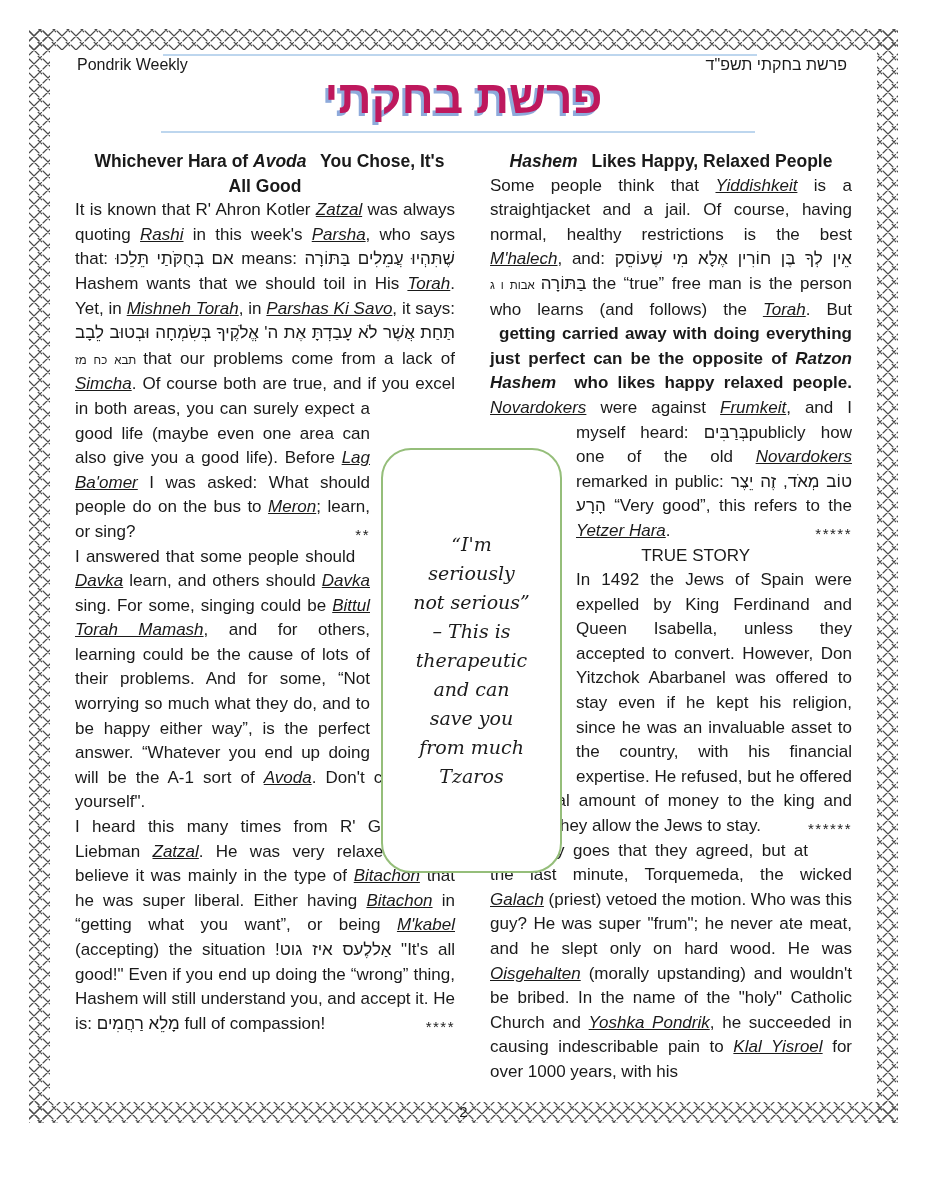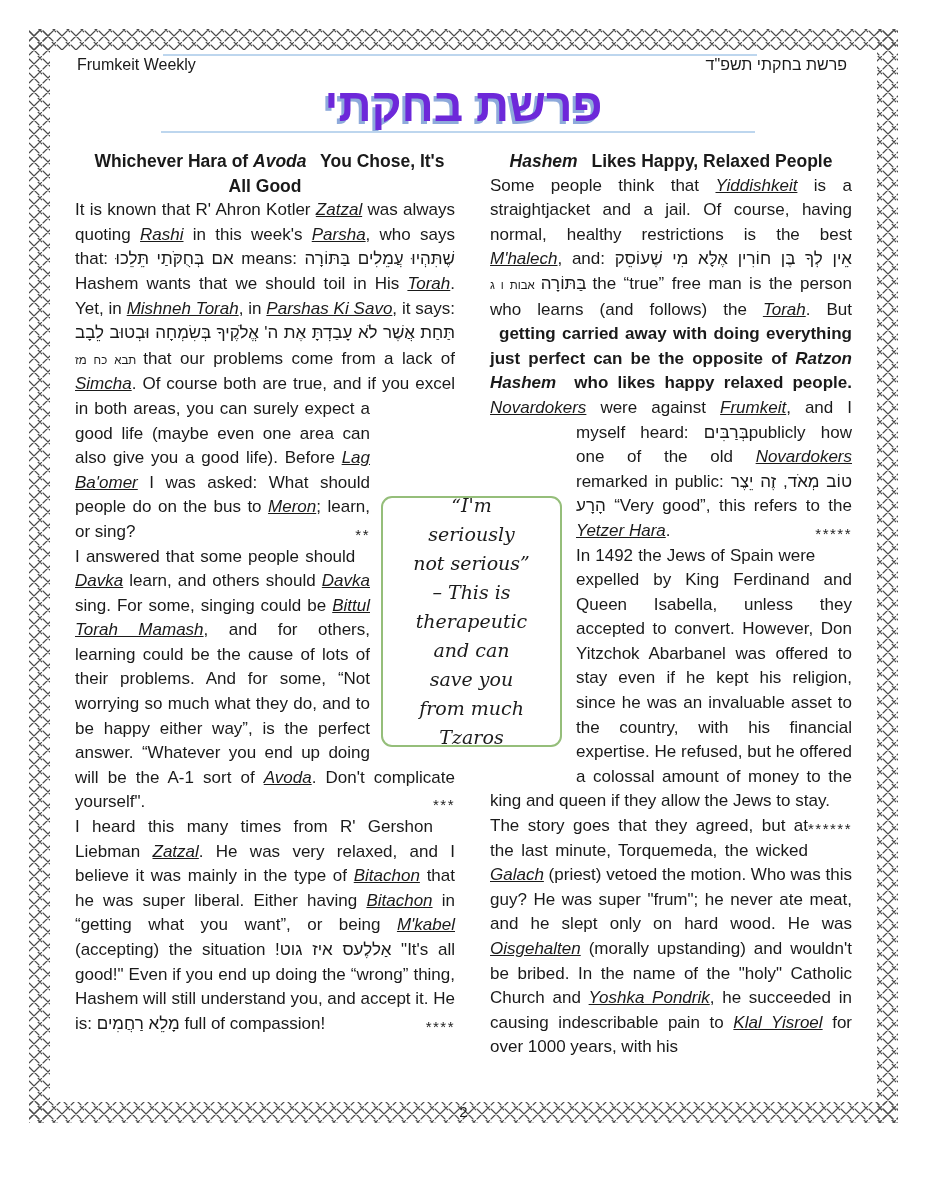--- a/index.html
+++ b/index.html
@@ -7,22 +7,22 @@
   body {
     width:927px; height:1200px; position:relative; overflow:hidden;
     font-family:"Liberation Sans", sans-serif; color:#1a1a1a;
   }
   .border-svg { position:absolute; left:0; top:0; z-index:0; }
 
   .header-left  { position:absolute; left:77px;  top:56px; font-size:16px; z-index:1; }
   .header-right { position:absolute; right:80px; top:56px; font-size:16px; z-index:1; }
   .rule-top   { position:absolute; left:163px; top:54px;  width:594px; height:2px; background:#BDD6EE; z-index:1; }
   .page-title {
-    position:absolute; left:0; top:78px; width:927px; text-align:center;
-    font-size:46px; font-weight:bold; color:#6d28d9;
+    position:absolute; left:0; top:70px; width:927px; text-align:center;
+    font-size:46px; font-weight:bold; color:#be185d;
     text-shadow:-3px 3px 0 #8EAADB; z-index:1;
   }
   .rule-title { position:absolute; left:161px; top:131px; width:594px; height:2px; background:#BDD6EE; z-index:1; }
 
   .col { position:absolute; top:149px; font-size:17px; line-height:24.6px; z-index:1; }
   .col-left  { left:75px;  width:380px; }
   .col-right { left:490px; width:362px; }
 
   .he-heading { text-align:center; font-weight:bold; font-size:16px; line-height:24.6px; }
   .heading    { text-align:center; font-weight:bold; font-size:17.5px; line-height:24.6px; }
@@ -33,23 +33,23 @@
   .r-b  { font-weight:bold;padding-left:9px; }
   .r-bi { font-weight:bold; font-style:italic;text-align:center; }
   .r-hb { font-weight:bold; }
   .r-hs { font-size:11.5px; }
   .r-ast{ float:right; letter-spacing:1.5px; font-size:15px; padding-top:3px; }
 
   .spacer-r { float:right; width:85px; height:345px; }
   .spacer-l { float:left;  width:86px; height:350px; }
 
   .quote-box {
-    position:absolute; left:381px; top:448px; width:181px; height:251px;
-    border:2px solid #95BE7A; border-radius:11px; background:#ffffff;
-    display:flex; align-items:center; justify-content:center; z-index:2;margin-top:48px;
+    position:absolute; left:381px; top:448px; width:181px; height:425px;
+    border:2px solid #95BE7A; border-radius:30px; background:#ffffff;
+    display:flex; align-items:center; justify-content:center; z-index:2;
   }
   .quote-text {
     font-family:"DejaVu Serif", serif; font-style:italic;
     font-size:19px; line-height:29px; text-align:center;
     white-space:pre-line; color:#1c1c1c; padding:0 6px;
   }
 
   .page-number { position:absolute; left:0; top:1103px; width:927px; text-align:center; font-size:15px; z-index:1; }
 </style>
 </head>
@@ -61,36 +61,37 @@
       <path d="M1,3 L11,13 M11,3 L1,13 M10,0 L14,4 M14,0 L10,4" stroke="#4a4a4a" stroke-width="1.15" fill="none" stroke-linecap="round"></path>
     </pattern>
   </defs>
   <rect x="29" y="29" width="869" height="21" fill="url(#xstitch)"></rect>
   <rect x="29" y="1102" width="869" height="21" fill="url(#xstitch)"></rect>
   <rect x="29" y="29" width="21" height="1094" fill="url(#xstitch)"></rect>
   <rect x="877" y="29" width="21" height="1094" fill="url(#xstitch)"></rect>
 </svg>
 
 <div class="rule-top"></div>
-<div class="header-left">Frumkeit Weekly</div>
+<div class="header-left">Pondrik Weekly</div>
 <div class="header-right">פרשת בחקתי תשפ"ד</div>
 
 <div class="page-title">פרשת בחקתי</div>
 <div class="rule-title"></div>
 
 <div class="col col-left">
   <div class="heading"><span class="r-b">Whichever Hara of </span><span class="r-bi">Avoda</span><span class="r-b"> You Chose, It's All Good</span></div>
   <p class="just"><span><span class="r-t">It is known that R' Ahron Kotler </span><span class="r-i">Zatzal</span><span class="r-t"> was always quoting </span><span class="r-i">Rashi</span><span class="r-t"> in this week's </span><span class="r-i">Parsha</span><span class="r-t">, who says that: </span><span class="r-h">אם בְּחֻקֹּתַי תֵּלֵכוּ</span><span class="r-t"> means: </span><span class="r-h">שֶׁתִּהְיוּ עֲמֵלִים בַּתּוֹרָה</span><span class="r-t"> Hashem wants that we should toil in His </span><span class="r-i">Torah</span><span class="r-t">. Yet, in </span><span class="r-i">Mishneh Torah</span><span class="r-t">, in </span><span class="r-i">Parshas Ki Savo</span><span class="r-t">, it says: </span><span class="r-h">תַּחַת אֲשֶׁר לֹא עָבַדְתָּ אֶת ה' אֱלֹקֶיךָ בְּשִׂמְחָה וּבְטוּב לֵבָב</span><span class="r-hs"> תבא כח מז </span><span class="r-t">that our problems come from a lack of </span><span class="r-i">Simcha</span><span class="r-t">. Of course both are true, and if you excel in both </span></span><span class="spacer-r"></span><span><span class="r-t">areas, you can surely expect a good life (maybe even one area can also give you a good life). Before </span><span class="r-i">Lag Ba'omer</span><span class="r-t"> I was asked: What should people do on the bus to </span><span class="r-i">Meron</span><span class="r-t">; learn, or sing?</span><span class="r-ast">**</span></span></p>
   <p class="just"><span class="r-t">I answered that some people should </span><span class="r-i">Davka</span><span class="r-t"> learn, and others should </span><span class="r-i">Davka</span><span class="r-t"> sing. For some, singing could be </span><span class="r-i">Bittul Torah Mamash</span><span class="r-t">, and for others, learning could be the cause of lots of their problems. And for some, “Not worrying so much what they do, and to be happy either way”, is the perfect answer. “Whatever you end up doing will be the A-1 sort of </span><span class="r-i">Avoda</span><span class="r-t">. Don't complicate yourself".</span><span class="r-ast">***</span></p>
   <p class="just"><span class="r-t">I heard this many times from R' Gershon Liebman </span><span class="r-i">Zatzal</span><span class="r-t">. He was very relaxed, and I believe it was mainly in the type of </span><span class="r-i">Bitachon</span><span class="r-t"> that he was super liberal. Either having </span><span class="r-i">Bitachon</span><span class="r-t"> in “getting what you want”, or being </span><span class="r-i">M'kabel</span><span class="r-t"> (accepting) the situation </span><span class="r-h">אַללֶעס איז גוט!‏</span><span class="r-t"> "It's all good!" Even if you end up doing the “wrong” thing, Hashem will still understand you, and accept it. He is: </span><span class="r-h">מָלֵא רַחֲמִים</span><span class="r-t"> full of compassion!</span><span class="r-ast">****</span></p>
 </div>
 
 <div class="col col-right">
   <div class="heading"><span class="r-bi">Hashem</span><span class="r-b"> Likes Happy, Relaxed People</span></div>
   <p class="just"><span><span class="r-t">Some people think that </span><span class="r-i">Yiddishkeit</span><span class="r-t"> is a straightjacket and a jail. Of course, having normal, healthy restrictions is the best </span><span class="r-i">M'halech</span><span class="r-t">, and: </span><span class="r-h">אֵין לְךָ בֶּן חוֹרִין אֶלָּא מִי שֶׁעוֹסֵק בַּתּוֹרָה</span><span class="r-hs"> אבות ו ג </span><span class="r-t">the “true” free man is the person who learns (and follows) the </span><span class="r-i">Torah</span><span class="r-t">. But </span><span class="r-b">getting carried away with doing everything just perfect can be the opposite of </span><span class="r-bi">Ratzon Hashem</span><span class="r-b"> who likes happy relaxed people.</span><span class="r-t"> </span><span class="r-i">Novardokers</span><span class="r-t"> were against </span><span class="r-i">Frumkeit</span><span class="r-t">, and I myself heard: </span><span class="r-h">בְּרַבִּים</span></span><span class="spacer-l"></span><span><span class="r-t">publicly how one of the old </span><span class="r-i">Novardokers</span><span class="r-t"> remarked in public: </span><span class="r-h">טוֹב מְאֹד, זֶה יֵצֶר הָרָע</span><span class="r-t"> “Very good”, this refers to the </span><span class="r-i">Yetzer Hara</span><span class="r-t">.</span><span class="r-ast">*****</span></span></p>
+  <p class="center">TRUE STORY</p>
   <p class="just"><span class="r-t">In 1492 the Jews of Spain were expelled by King Ferdinand and Queen Isabella, unless they accepted to convert. However, Don Yitzchok Abarbanel was offered to stay even if he kept his religion, since he was an invaluable asset to the country, with his financial expertise. He refused, but he offered a colossal amount of money to the king and queen if they allow the Jews to stay.</span><span class="r-ast">******</span></p>
   <p class="just"><span class="r-t">The story goes that they agreed, but at the last minute, Torquemeda, the wicked </span><span class="r-i">Galach</span><span class="r-t"> (priest) vetoed the motion. Who was this guy? He was super "frum"; he never ate meat, and he slept only on hard wood. He was </span><span class="r-i">Oisgehalten</span><span class="r-t"> (morally upstanding) and wouldn't be bribed. In the name of the "holy" Catholic Church and </span><span class="r-i">Yoshka Pondrik</span><span class="r-t">, he succeeded in causing indescribable pain to </span><span class="r-i">Klal Yisroel</span><span class="r-t"> for over 1000 years, with his</span></p>
 </div>
 
 <div class="quote-box">
   <div class="quote-text">“I'm
 seriously
 not serious”
 – This is
 therapeutic

